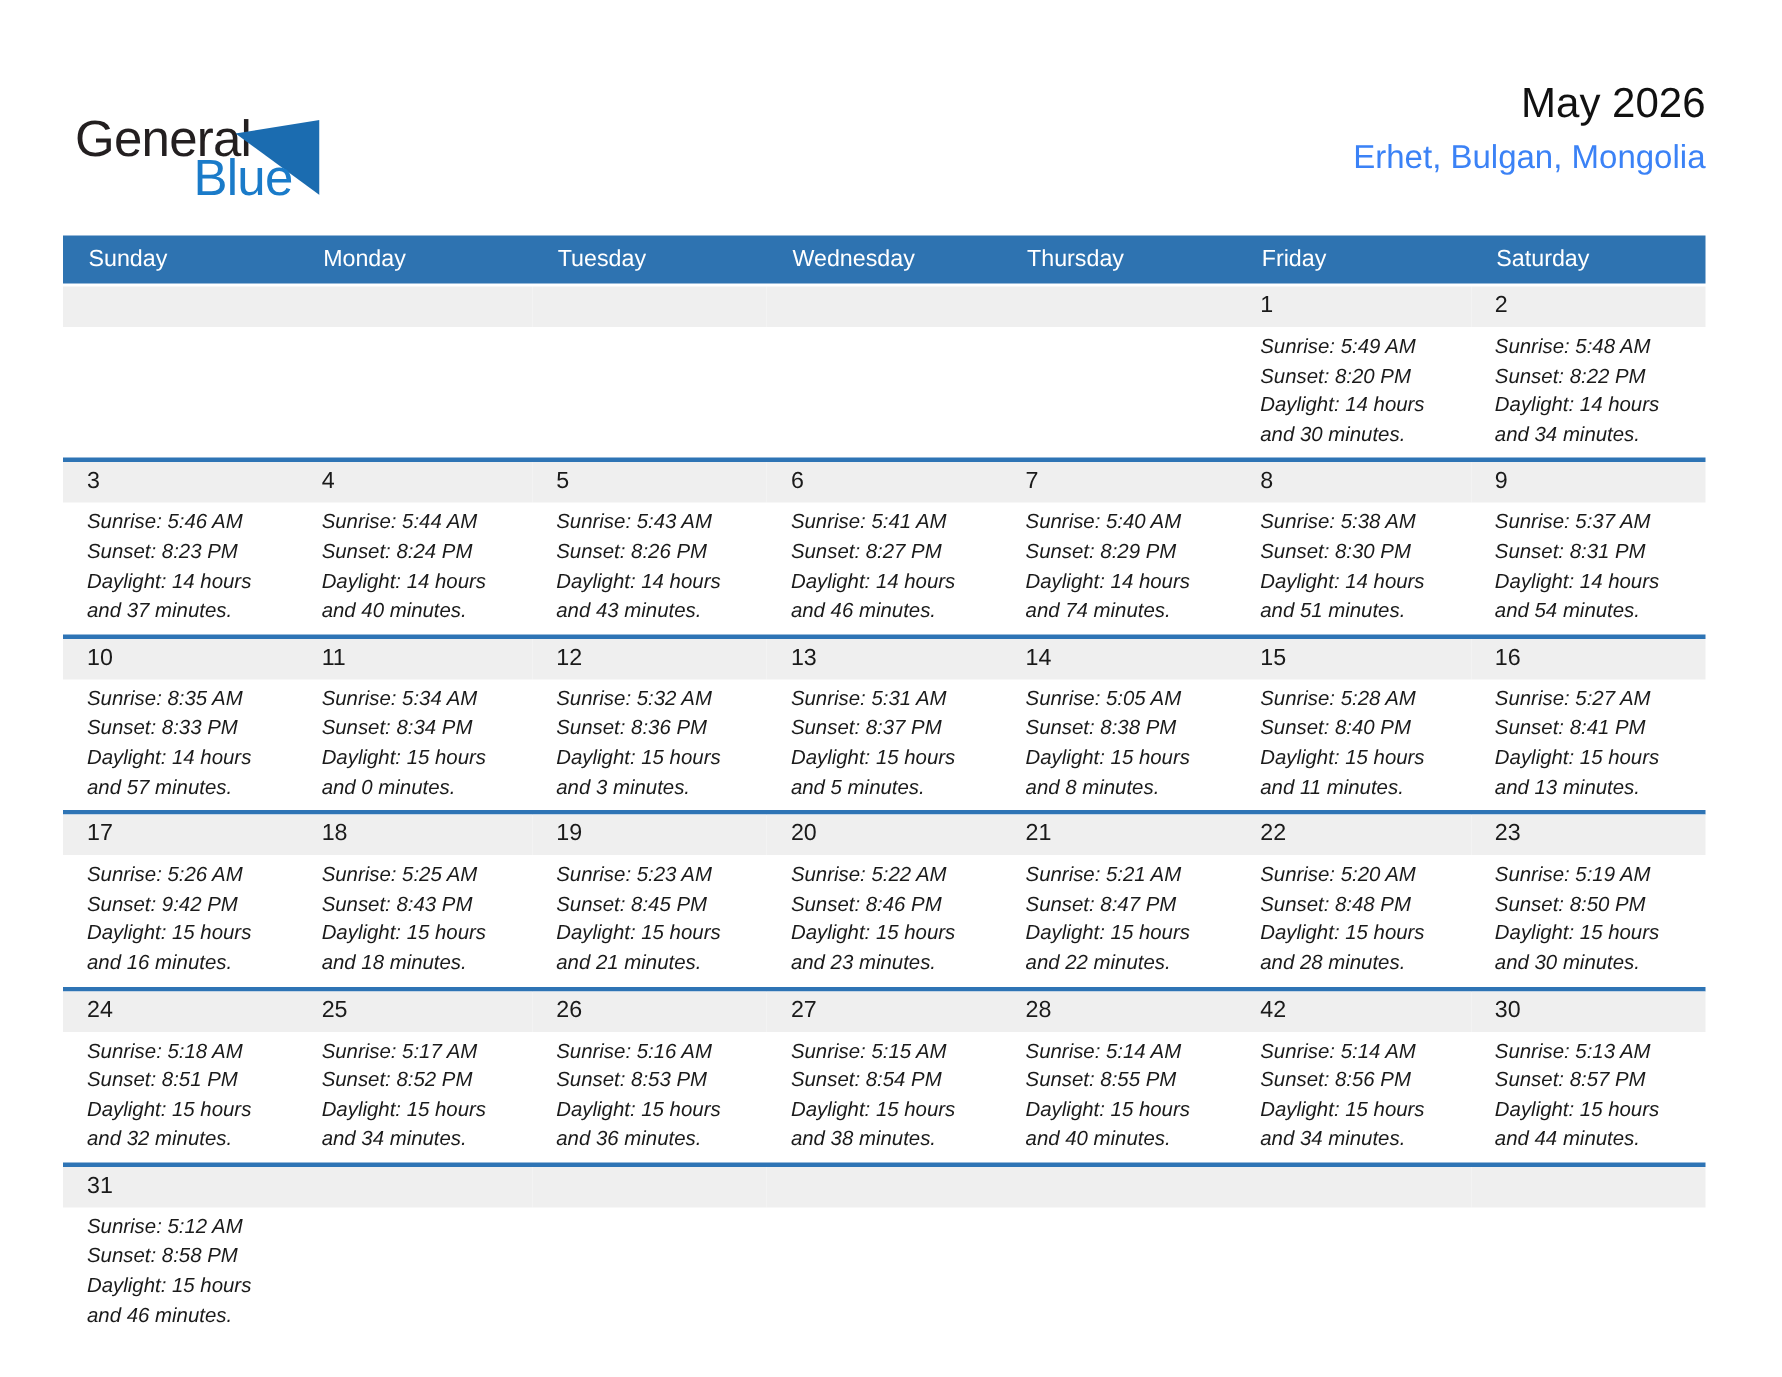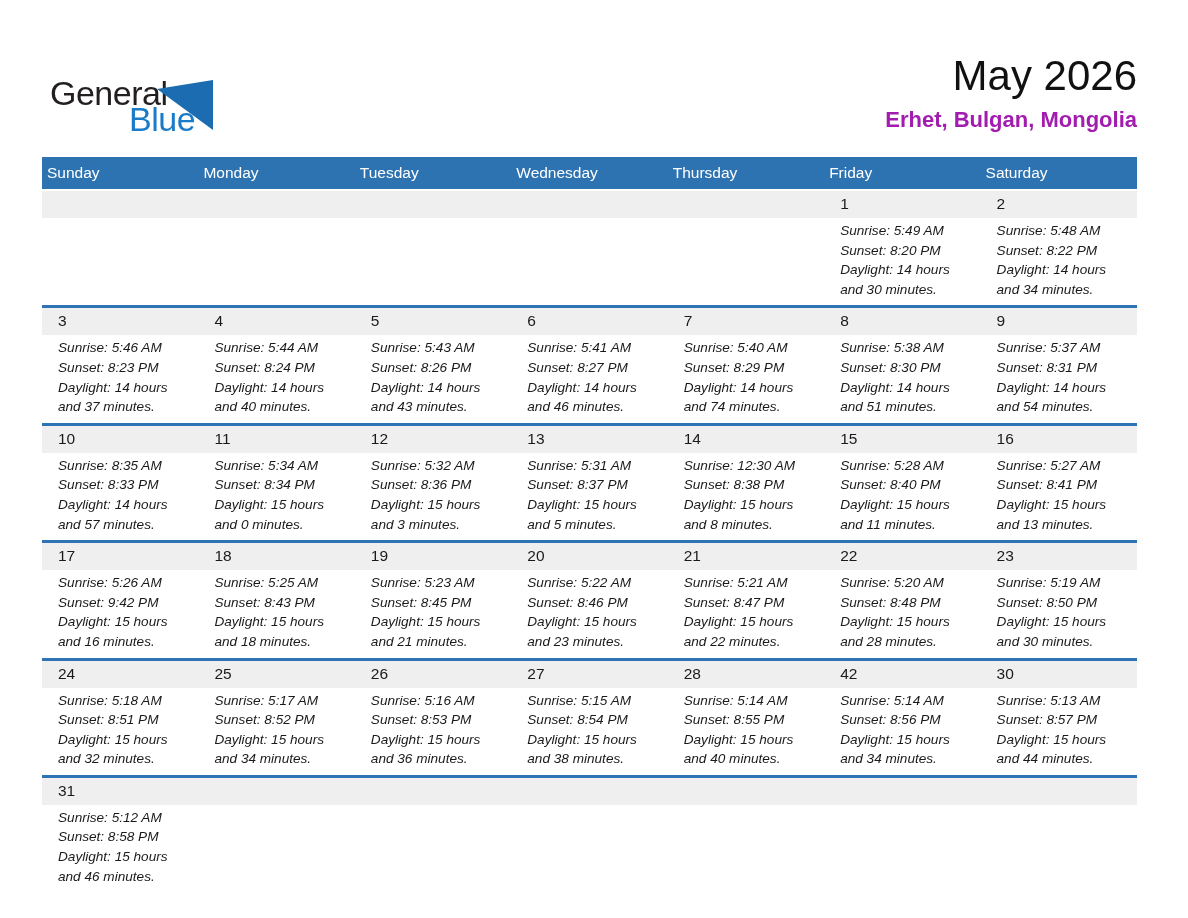--- a/index.html
+++ b/index.html
@@ -20,33 +20,33 @@
     font-size: 34px; letter-spacing: -0.5px; color: #231f20; font-weight: 400;
   }
   .logo-triangle { position: absolute; left: 107px; top: 6px; }
   .logo-blue {
     position: absolute; left: 79px; top: 26px;
     font-size: 34px; letter-spacing: -0.5px; color: var(--logo-blue, #1a7bc9); font-weight: 400;
   }
 
   
   .title-block { position: absolute; top: 54px; right: 51px; text-align: right; }
-  .cal-title { font-size: 42px; font-weight: 400; color: #111111; line-height: 1.05; }
-  .cal-subtitle { font-size: 22px; font-weight: 700; color: #a21caf; margin-top: 9px; }
+  .cal-title { font-size: 28px; font-weight: 400; color: #111111; line-height: 1.05; }
+  .cal-subtitle { font-size: 22px; font-weight: 400; color: #3b82f6; margin-top: 9px; }
 
   
   .calendar { position: absolute; left: 42px; top: 157px; width: 1095px; }
   .cal-header {
     display: grid; grid-template-columns: repeat(7, 1fr);
     background: var(--header-bg, #2e73b1);
     height: 32px; align-items: center;
   }
   .cal-header .wd {
     color: var(--header-text, #ffffff);
-    font-size: 15.5px; padding-left: 5px;
+    font-size: 15.5px; padding-left: 17px;
     white-space: nowrap; overflow: hidden;
   }
   .week {
     display: grid; grid-template-columns: repeat(7, 1fr);
     border-top: 3px solid var(--divider, #2e74b5);
     background: #ffffff;
   }
   .week.first { border-top: none; margin-top: 2px; }
   .cell { min-width: 0; }
   .cell .num {
@@ -233,21 +233,21 @@
             <div class="lines">
               <div>Sunrise: 5:31 AM</div>
               <div>Sunset: 8:37 PM</div>
               <div>Daylight: 15 hours</div>
               <div>and 5 minutes.</div>
             </div>
           </div>
           <div class="cell">
             <div class="num">14</div>
             <div class="lines">
-              <div>Sunrise: 12:30 AM</div>
+              <div>Sunrise: 5:05 AM</div>
               <div>Sunset: 8:38 PM</div>
               <div>Daylight: 15 hours</div>
               <div>and 8 minutes.</div>
             </div>
           </div>
           <div class="cell">
             <div class="num">15</div>
             <div class="lines">
               <div>Sunrise: 5:28 AM</div>
               <div>Sunset: 8:40 PM</div>

